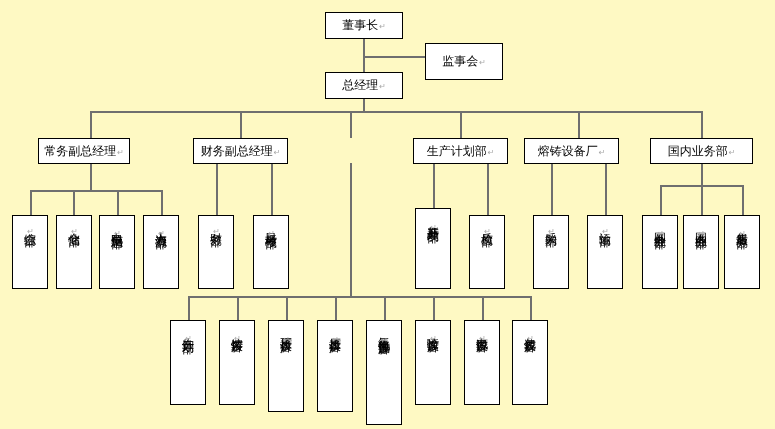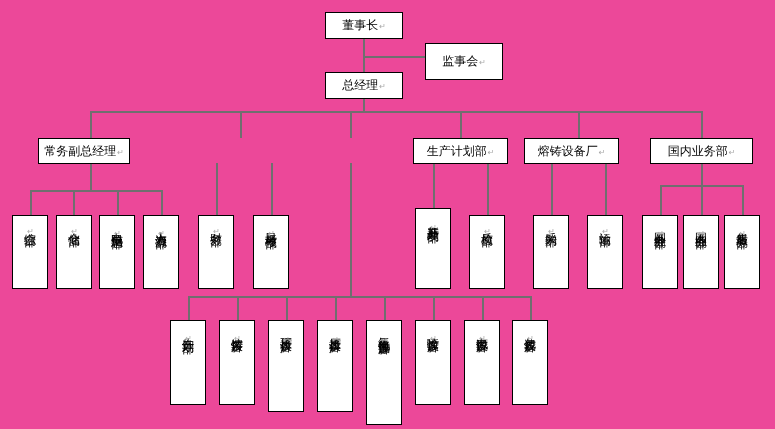--- a/index.html
+++ b/index.html
@@ -7,21 +7,21 @@
     padding: 0;
     background: #ffffff;
   }
   body {
     font-family: "DejaVu Sans", "Liberation Sans", sans-serif;
   }
   #chart {
     position: relative;
     width: 775px;
     height: 429px;
-    background: #ec4899;
+    background: #fef9c3;
     overflow: hidden;
   }
   .node {
     position: absolute;
     box-sizing: border-box;
     border: 1px solid #000000;
     background: #ffffff;
     display: flex;
     align-items: center;
     justify-content: center;
@@ -130,20 +130,23 @@
     <span class="label"><span>监事会</span><span class="pilcrow">↵</span></span>
   </div>
 
   <div class="node horiz" style="left:325px; top:72px; width:78px; height:27px;">
     <span class="label"><span>总经理</span><span class="pilcrow">↵</span></span>
   </div>
 
   <div class="node horiz" style="left:38px; top:138px; width:92px; height:26px;">
     <span class="label"><span>常务副总经理</span><span class="pilcrow">↵</span></span>
   </div>
+  <div class="node horiz" style="left:193px; top:138px; width:95px; height:26px;">
+    <span class="label"><span>财务副总经理</span><span class="pilcrow">↵</span></span>
+  </div>
   <div class="node horiz" style="left:413px; top:138px; width:95px; height:26px;">
     <span class="label"><span>生产计划部</span><span class="pilcrow">↵</span></span>
   </div>
   <div class="node horiz" style="left:524px; top:138px; width:95px; height:26px;">
     <span class="label"><span>熔铸设备厂</span><span class="pilcrow">↵</span></span>
   </div>
   <div class="node horiz" style="left:650px; top:138px; width:103px; height:26px;">
     <span class="label"><span>国内业务部</span><span class="pilcrow">↵</span></span>
   </div>
 

